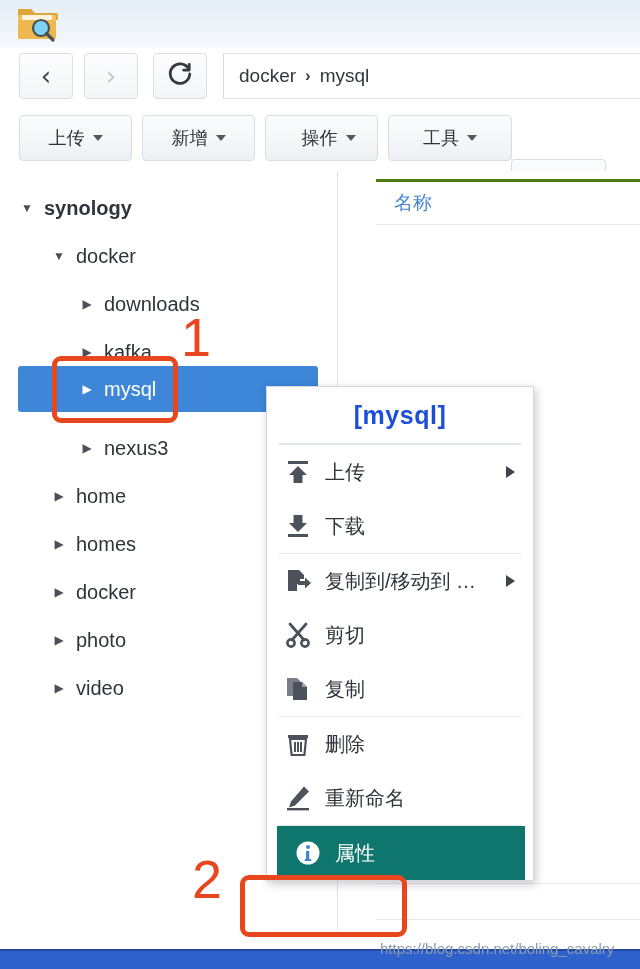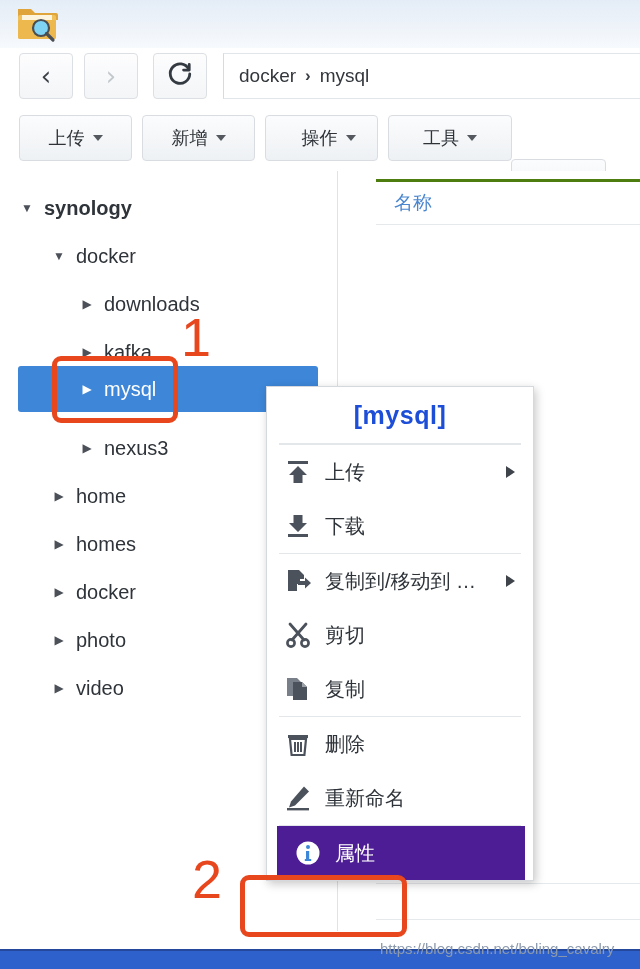--- a/index.html
+++ b/index.html
@@ -234,21 +234,21 @@
   }
   .ctx-item .ci-arrow {
     position: absolute;
     right: 18px;
     width: 0; height: 0;
     border-top: 6px solid transparent;
     border-bottom: 6px solid transparent;
     border-left: 9px solid #3f444b;
   }
   .ctx-item.highlighted {
-    background: #4c1d95;
+    background: #0f766e;
     margin: 0 10px;
     width: 248px;
   }
   .ctx-item.highlighted .ci-label { color: #ffffff; }
   .ctx-item.highlighted .ci-icon { color: #ffffff; }
 
   
   .anno-rect {
     position: absolute;
     border: 5px solid #e8461d;

